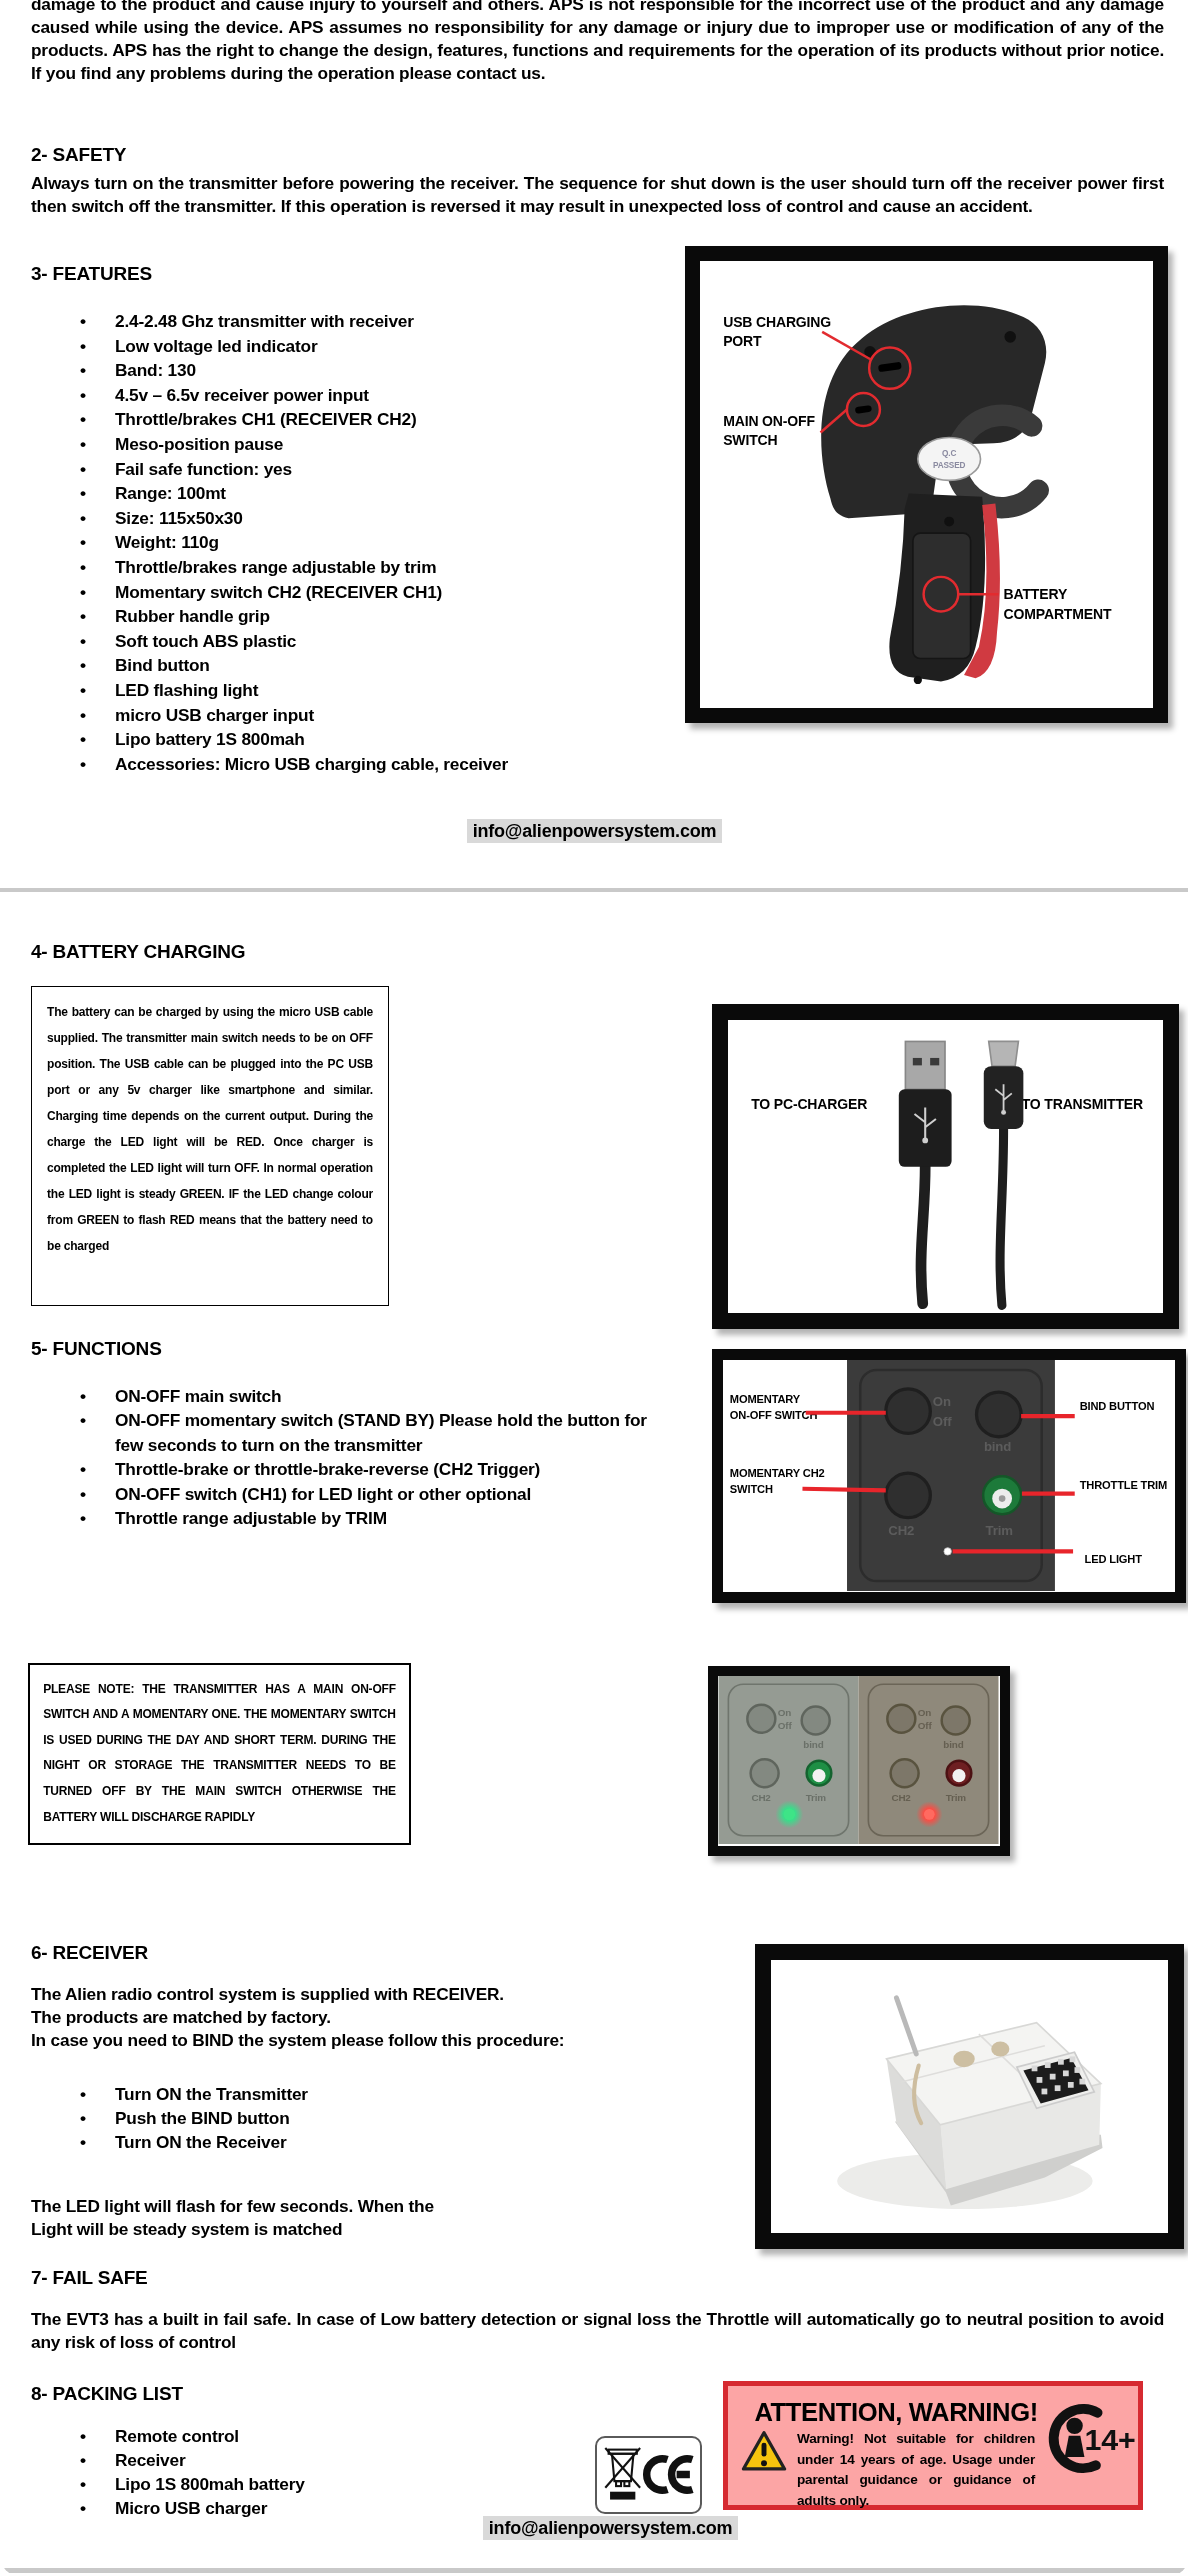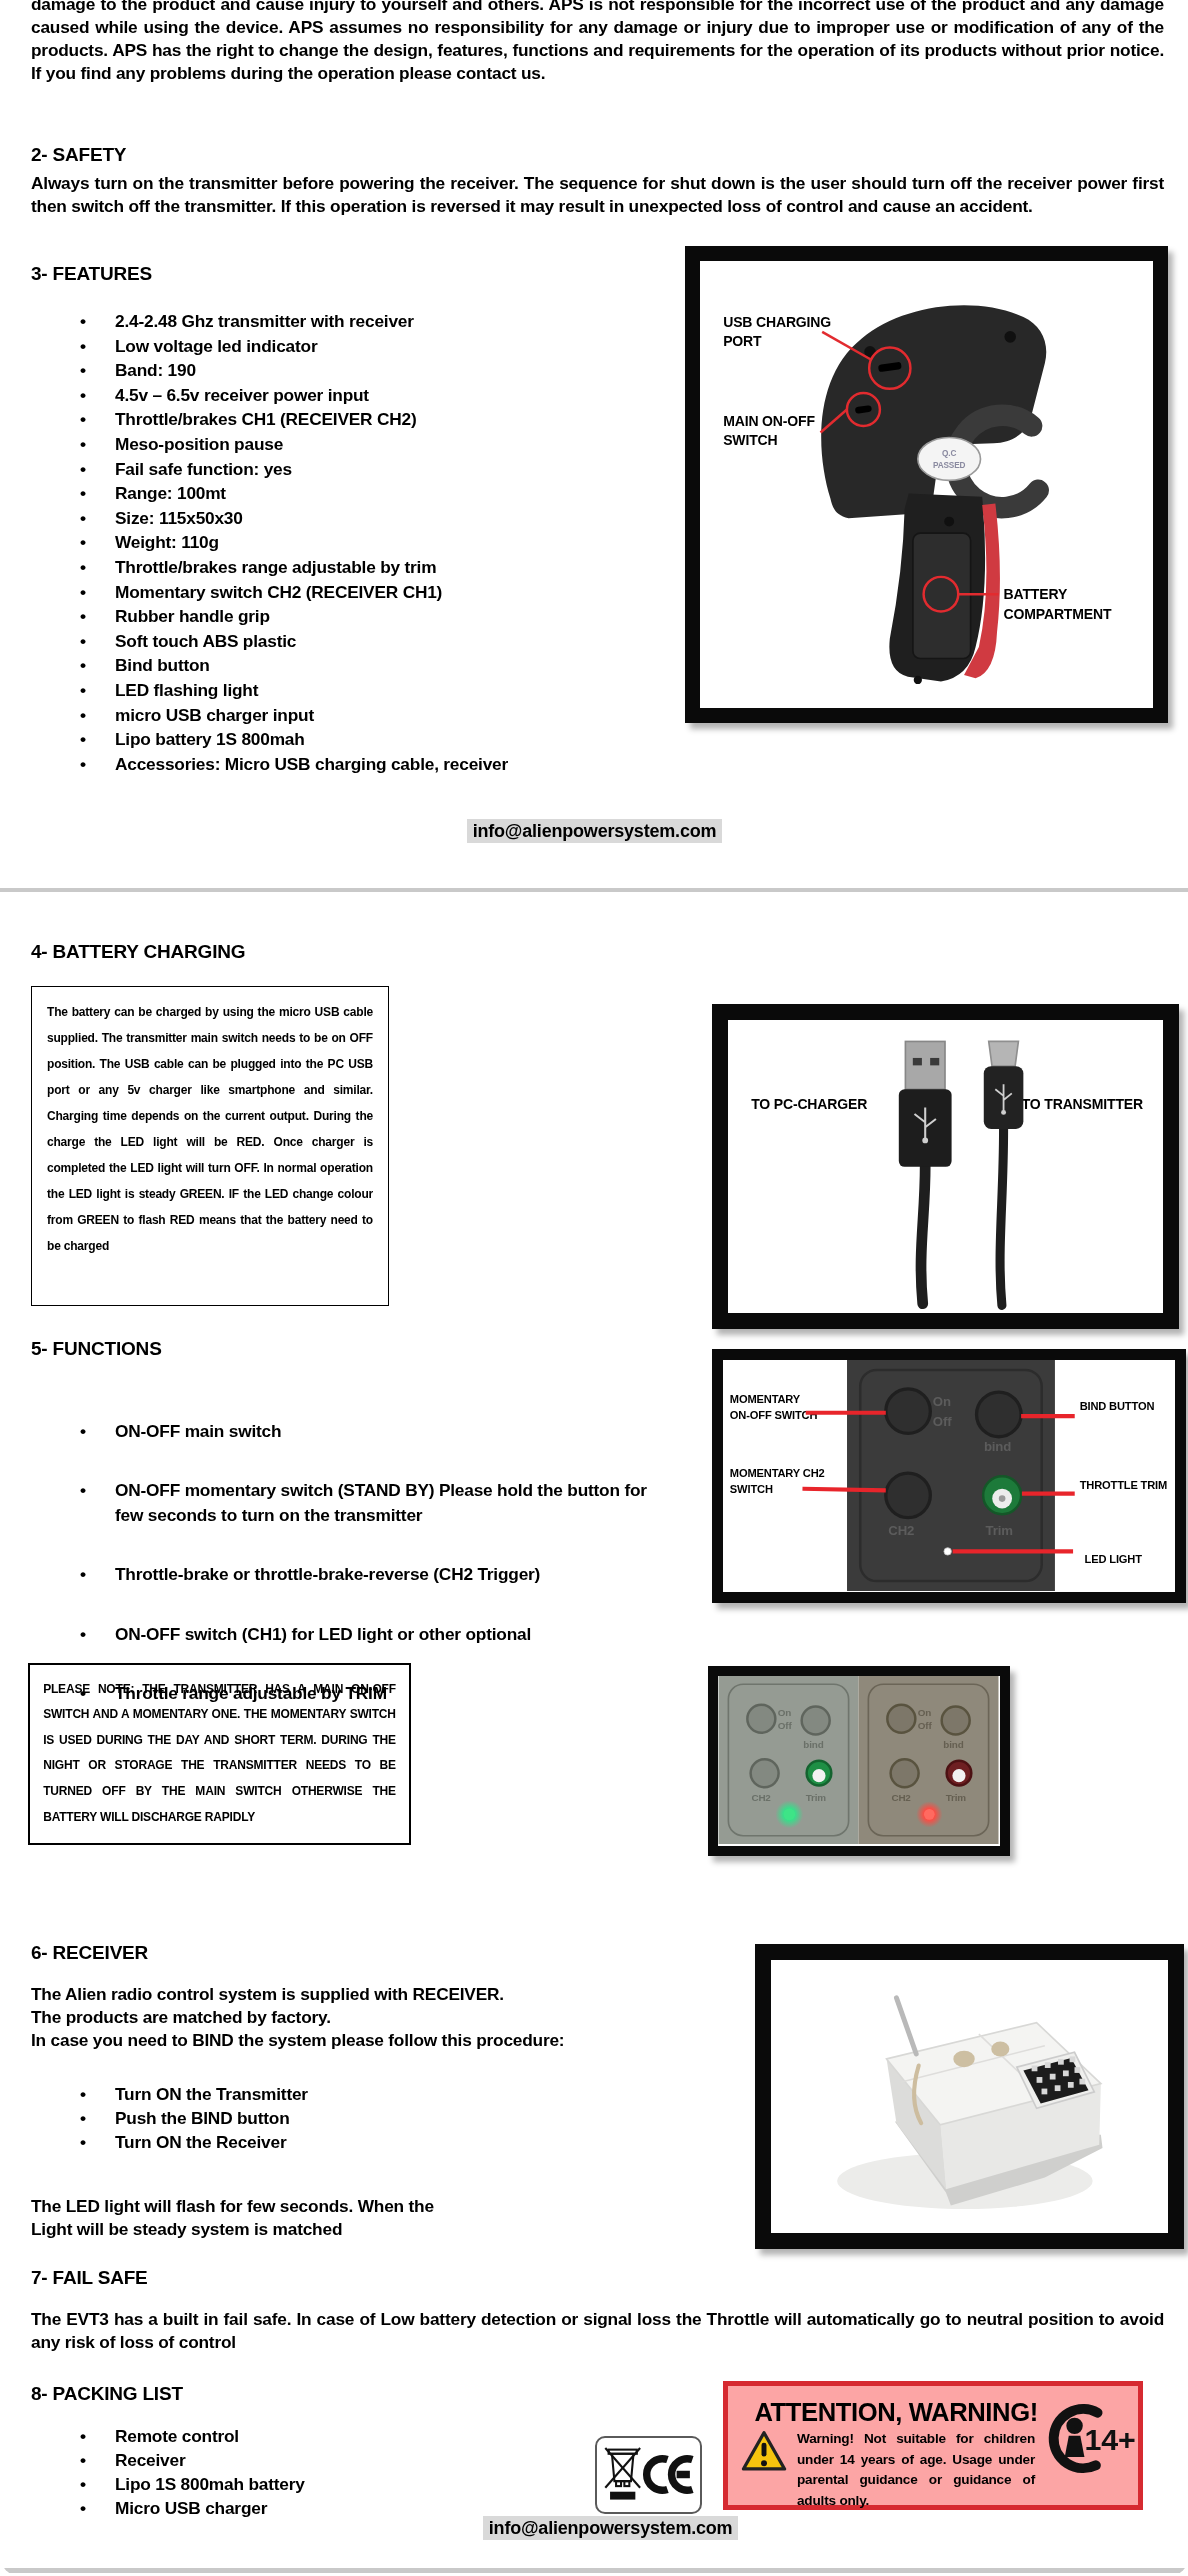--- a/index.html
+++ b/index.html
@@ -8,21 +8,21 @@
     font-family:"Liberation Sans",sans-serif;font-weight:700;color:#000;
     overflow:hidden;letter-spacing:-0.2px;border-radius:20px;
   }
   .abs{position:absolute;}
   .para{font-size:17.3px;line-height:23px;text-align:justify;}
   .heading{font-size:19px;letter-spacing:-0.2px;}
   ul.blist{list-style:none;margin:0;padding:0;font-size:17.3px;}
   ul.blist li{position:relative;padding-left:35px;}
   ul.blist li::before{content:"\2022";position:absolute;left:0;top:0;}
   .feat li{line-height:24.6px;}
-  .func li{line-height:24.4px;margin-top:35px;}
+  .func li{line-height:24.4px;}
   .rxl li{line-height:24px;}
   .pack li{line-height:24px;}
   .frame{background:#ffffff;border:15px solid #0a0a0a;box-shadow:5px 5.8px 5.8px rgba(0,0,0,0.30);box-sizing:border-box;}
   .boxed{border:1.7px solid #000;box-sizing:border-box;font-size:12px;text-align:justify;}
   .hl{background:#d9d9d9;padding:1.7px 5.8px;font-size:18px;}
   .divider{left:0;width:1189px;background:#c9c9c9;}
   .warnbox{border:5.8px solid #d62a31;background:#fca5a5;box-sizing:border-box;}
   .symbox{border:2.5px solid #5a5a5a;border-radius:10px;background:#fff;box-sizing:border-box;}
   svg text{font-family:"Liberation Sans",sans-serif;font-weight:700;}
 </style>
@@ -33,21 +33,21 @@
 
   <div class="abs para" style="left:31px;top:-7.4px;width:1133px;">damage to the product and cause injury to yourself and others. APS is not responsible for the incorrect use of the product and any damage caused while using the device. APS assumes no responsibility for any damage or injury due to improper use or modification of any of the products. APS has the right to change the design, features, functions and requirements for the operation of its products without prior notice. If you find any problems during the operation please contact us.</div>
 
   <div class="abs heading" style="left:31px;top:124px;margin-top:20px;">2- SAFETY</div>
   <div class="abs para" style="left:31px;top:172px;width:1133px;">Always turn on the transmitter before powering the receiver. The sequence for shut down is the user should turn off the receiver power first then switch off the transmitter. If this operation is reversed it may result in unexpected loss of control and cause an accident.</div>
 
   <div class="abs heading" style="left:31px;top:263px;">3- FEATURES</div>
   <ul class="abs blist feat" style="left:80px;top:309px;width:594px;">
     <li>2.4-2.48 Ghz transmitter with receiver</li>
     <li>Low voltage led indicator</li>
-    <li>Band: 190</li>
+    <li>Band: 130</li>
     <li>4.5v – 6.5v receiver power input</li>
     <li>Throttle/brakes CH1 (RECEIVER CH2)</li>
     <li>Meso-position pause</li>
     <li>Fail safe function: yes</li>
     <li>Range: 100mt</li>
     <li>Size: 115x50x30</li>
     <li>Weight: 110g</li>
     <li>Throttle/brakes range adjustable by trim</li>
     <li>Momentary switch CH2 (RECEIVER CH1)</li>
     <li>Rubber handle grip</li>

